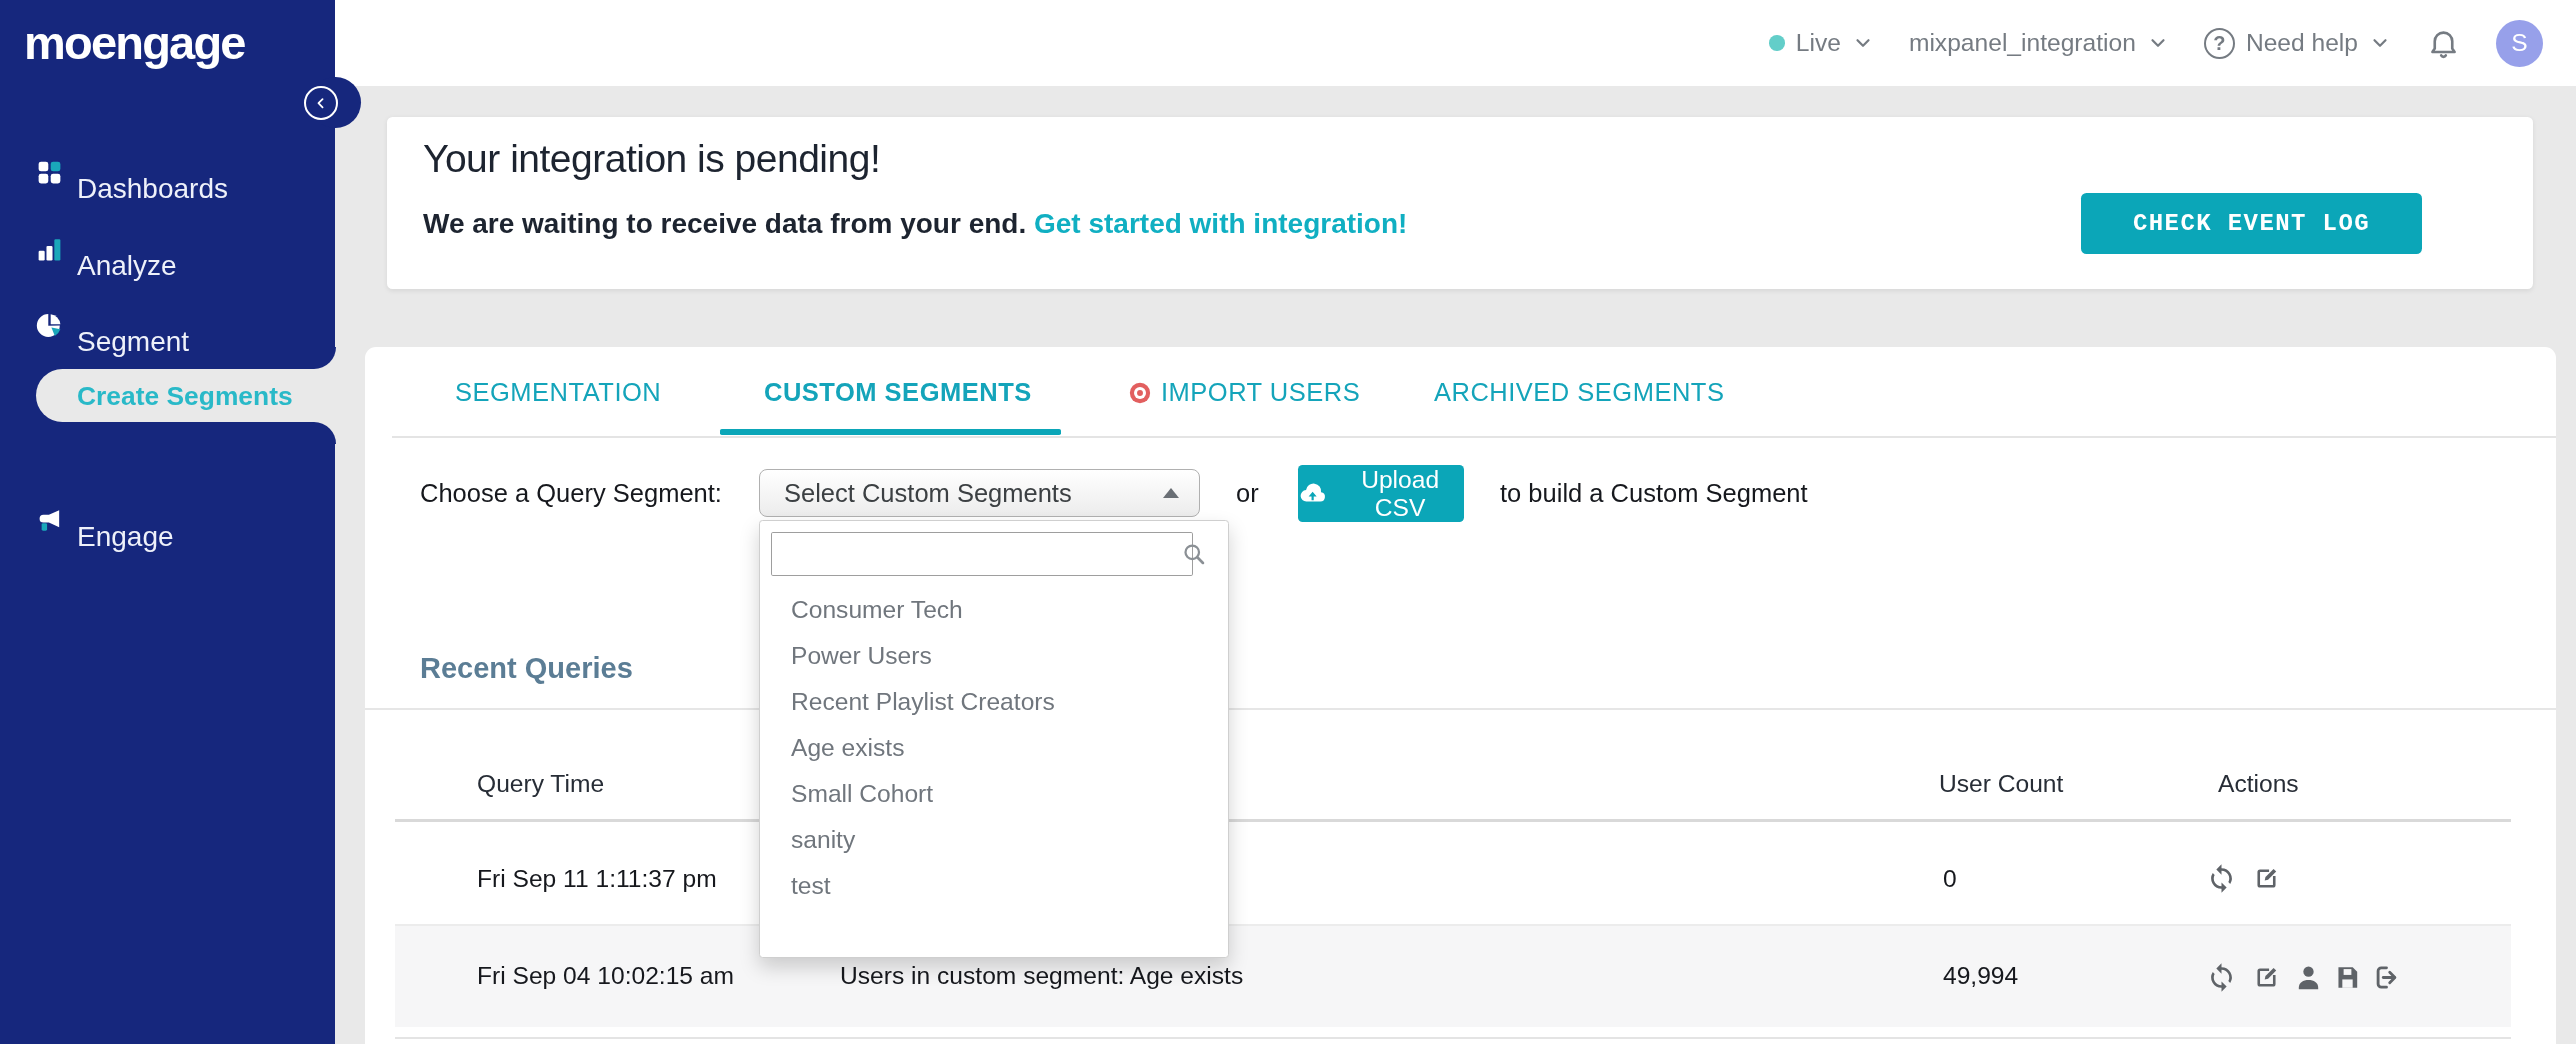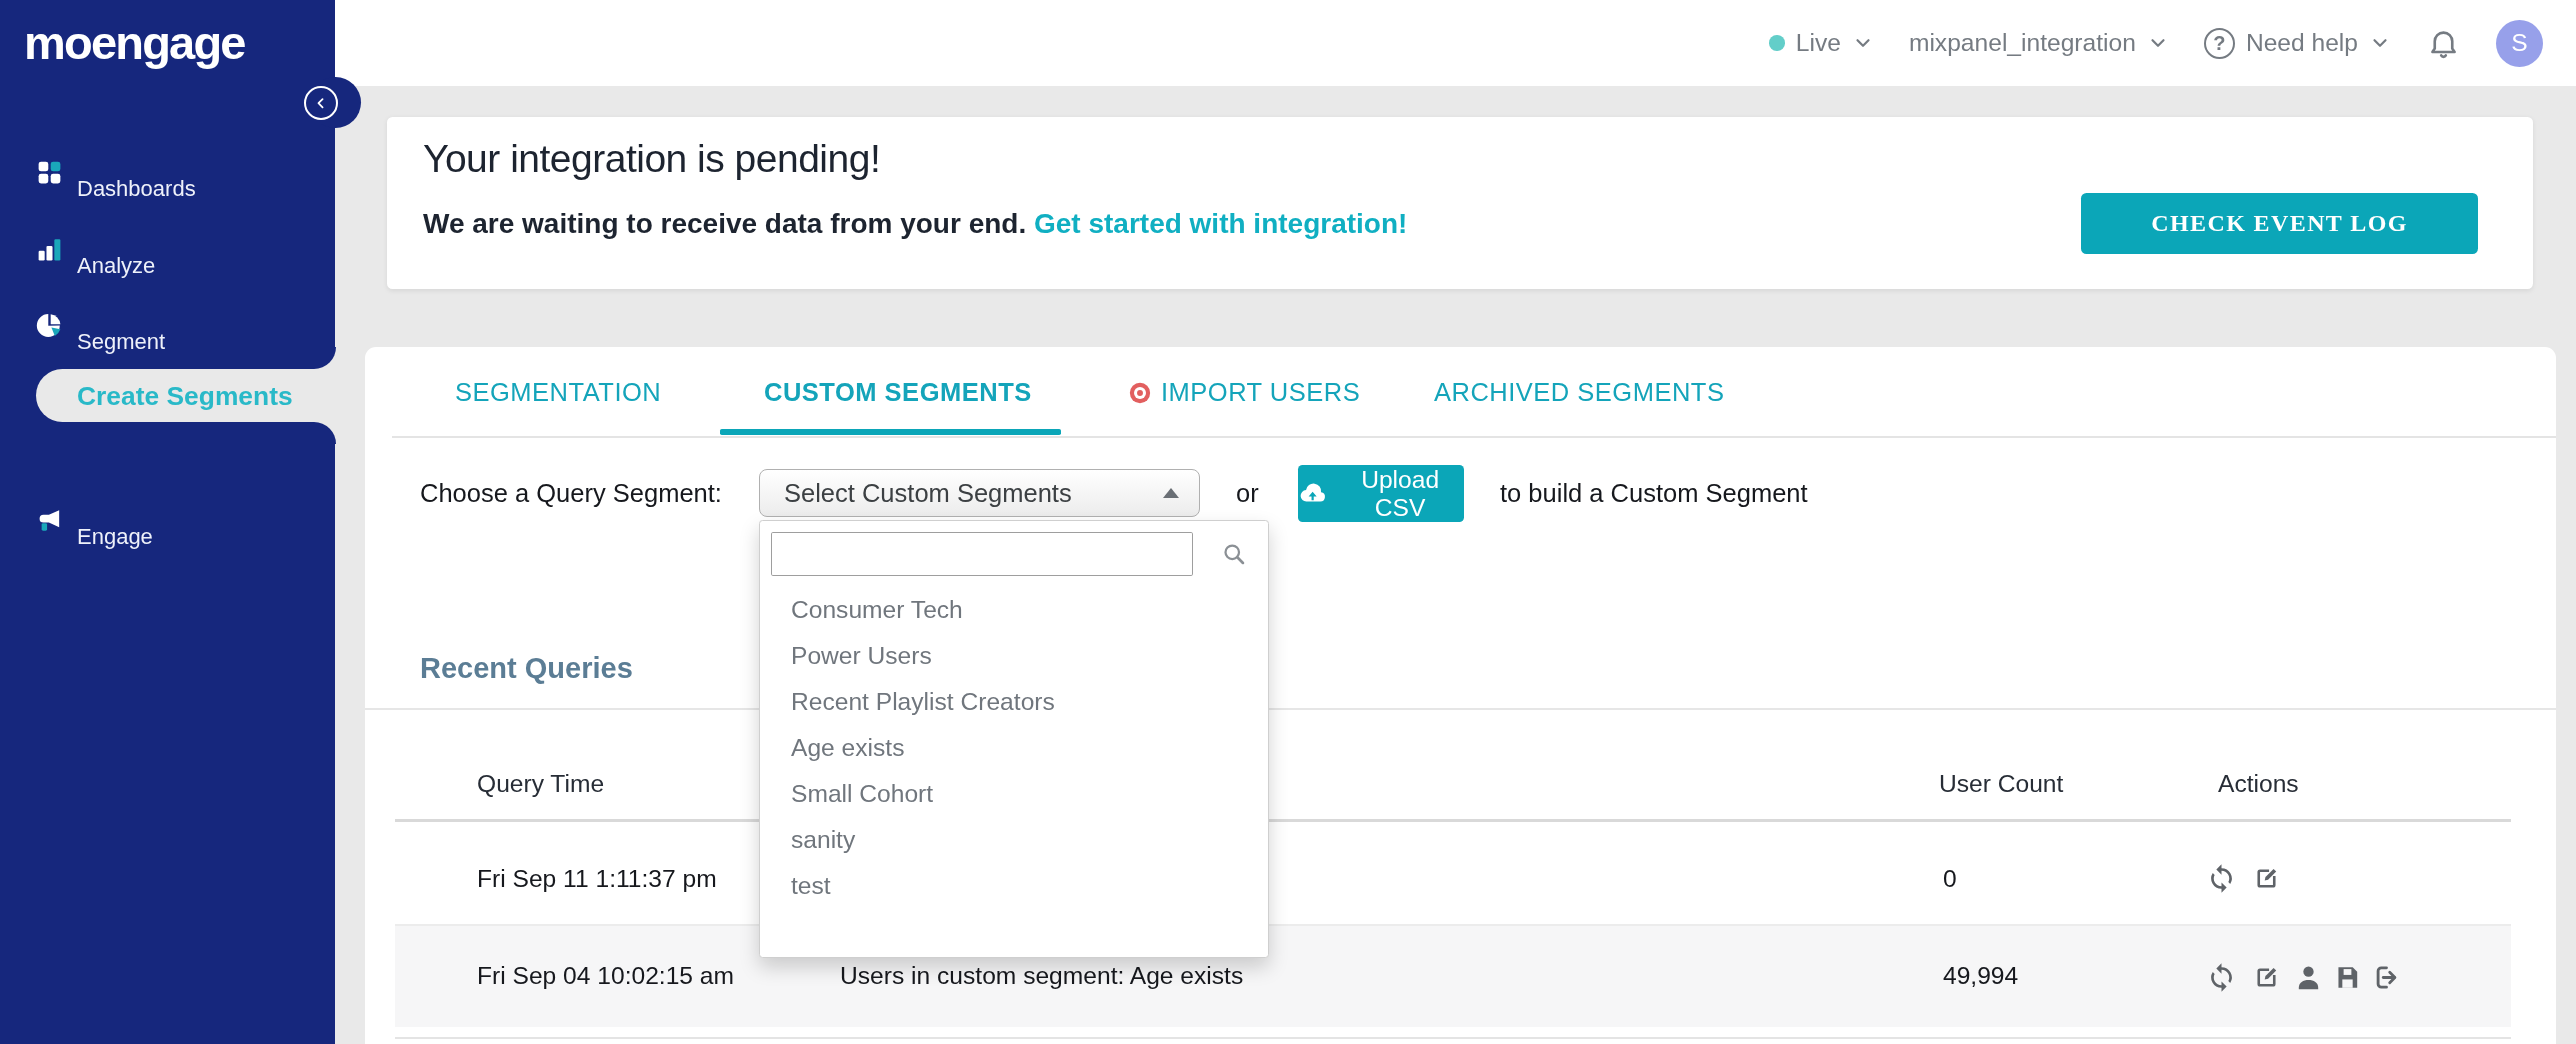--- a/index.html
+++ b/index.html
@@ -21,49 +21,49 @@
   .avatar{width:47px;height:47px;border-radius:50%;background:var(--avatar-bg);color:#fff;display:flex;align-items:center;justify-content:center;font-size:24.6px;}
   
   .page-bg{left:335px;top:86px;width:2241px;height:959px;background:var(--page-bg);}
   
   .sidebar{left:0;top:0;width:335px;height:1045px;background:var(--navy);z-index:10;}
   .logo{position:absolute;left:24px;top:14.6px;color:#fff;font-size:47px;font-weight:800;letter-spacing:-1.8px;}
   .bump{position:absolute;left:310px;top:77px;width:51px;height:51px;border-radius:50%;background:var(--navy);}
   .collapse{position:absolute;left:304px;top:86px;width:34px;height:34px;border-radius:50%;border:2.3px solid #fff;display:flex;align-items:center;justify-content:center;cursor:pointer;}
   .nav-item{position:absolute;left:0;width:335px;height:55px;display:flex;align-items:center;cursor:pointer;}
   .nav-icon{position:absolute;left:35px;width:29px;height:29px;}
-  .nav-label{position:absolute;left:77px;color:#eef1fa;font-size:22px;margin-top:32px;}
+  .nav-label{position:absolute;left:77px;color:#eef1fa;font-size:28px;margin-top:32px;}
   .pill{position:absolute;left:36px;top:369px;width:299px;height:53px;background:var(--page-bg);border-radius:26.4px 0 0 26.4px;cursor:pointer;}
   .pill-label{position:absolute;left:41px;top:50%;transform:translateY(-50%);color:#29b9c8;font-size:26.4px;font-weight:700;}
   .corner{position:absolute;left:314px;width:22px;height:22px;background:var(--page-bg);}
   .corner-n{position:absolute;left:314px;width:22px;height:22px;background:var(--navy);}
   
   .banner{left:387px;top:117px;width:2146px;height:172px;background:#fff;border-radius:5.5px;box-shadow:0 1.8px 5.5px rgba(0,0,0,.08);z-index:1;}
   .banner-title{position:absolute;left:36px;top:20px;font-size:39px;color:#1d2430;letter-spacing:-0.5px;}
   .banner-sub{position:absolute;left:36px;top:91px;font-size:28px;font-weight:700;color:#1d2430;}
   .banner-link{color:var(--link);cursor:pointer;}
-  .cta{position:absolute;left:1694px;top:76px;width:397px;height:61px;background:var(--teal);border:none;border-radius:5.5px;color:#fff;font-size:24px;font-weight:700;letter-spacing:1.4px;cursor:pointer;font-family:Liberation Serif, serif;}
+  .cta{position:absolute;left:1694px;top:76px;width:341px;height:61px;background:var(--teal);border:none;border-radius:5.5px;color:#fff;font-size:24px;font-weight:700;letter-spacing:1.4px;cursor:pointer;font-family:Liberation Mono, monospace;}
   
   .panel{left:365px;top:347px;width:2191px;height:697px;background:#fff;border-radius:11px 11px 0 0;}
   .tab{z-index:2;color:var(--teal-text);font-size:25.5px;letter-spacing:0.5px;cursor:pointer;white-space:nowrap;}
   .tab-border{left:392px;top:436px;width:2164px;height:1.8px;background:#e4e4e4;}
   .tab-underline{left:720px;top:429px;width:341px;height:6.4px;background:var(--teal);border-radius:1.8px;}
   .body-text{font-size:25.5px;color:#16181d;white-space:nowrap;}
   .select-box{left:759px;top:469px;width:441px;height:48px;border:0.9px solid #b0b0b0;border-radius:8px;background:linear-gradient(#ffffff,#ececec);cursor:pointer;z-index:2;}
   .select-value{position:absolute;left:24px;top:50%;transform:translateY(-50%);font-size:25.5px;color:#3c4043;}
   .arrow-up{position:absolute;right:20px;top:50%;transform:translateY(-50%);width:0;height:0;border-left:8.2px solid transparent;border-right:8.2px solid transparent;border-bottom:10px solid #6a6f75;}
   .upload-btn{left:1298px;top:465px;width:166px;height:57px;background:var(--teal);border:none;border-radius:4.6px;display:flex;align-items:center;justify-content:center;gap:9px;color:#fff;font-size:24.6px;cursor:pointer;font-family:inherit;z-index:2;}
   .rq-heading{font-size:29px;font-weight:700;color:var(--heading);white-space:nowrap;}
   .divider{background:#e6e6e6;}
   .th{font-size:24.6px;color:#272d36;white-space:nowrap;}
   .td{font-size:24.6px;color:#16181d;white-space:nowrap;}
   .stripe{left:395px;top:926px;width:2116px;height:101px;background:#f6f6f7;}
   .action{width:31px;height:31px;cursor:pointer;}
   
-  .dropdown{left:759px;top:520px;width:510px;height:438px;background:#fff;border:0.9px solid #cfcfcf;border-radius:3.6px;box-shadow:0 9px 20px rgba(0,0,0,.18);z-index:30;}
+  .dropdown{left:759px;top:520px;width:470px;height:438px;background:#fff;border:0.9px solid #cfcfcf;border-radius:3.6px;box-shadow:0 9px 20px rgba(0,0,0,.18);z-index:30;}
   .dd-search{position:absolute;left:11px;top:11px;width:422px;height:44px;border:1.8px solid #9e9e9e;border-radius:1.8px;font-size:24px;padding:0 44px 0 12.8px;outline:none;font-family:inherit;}
   .dd-mag{position:absolute;right:20px;top:20px;}
   .dd-list{position:absolute;left:0;top:66px;width:100%;list-style:none;}
   .dd-list li{height:46px;line-height:46px;padding-left:31px;font-size:24.6px;color:#70767d;cursor:pointer;white-space:nowrap;}
   svg{display:block;}
 </style>
 </head>
 <body>
 
 <div id="root">

